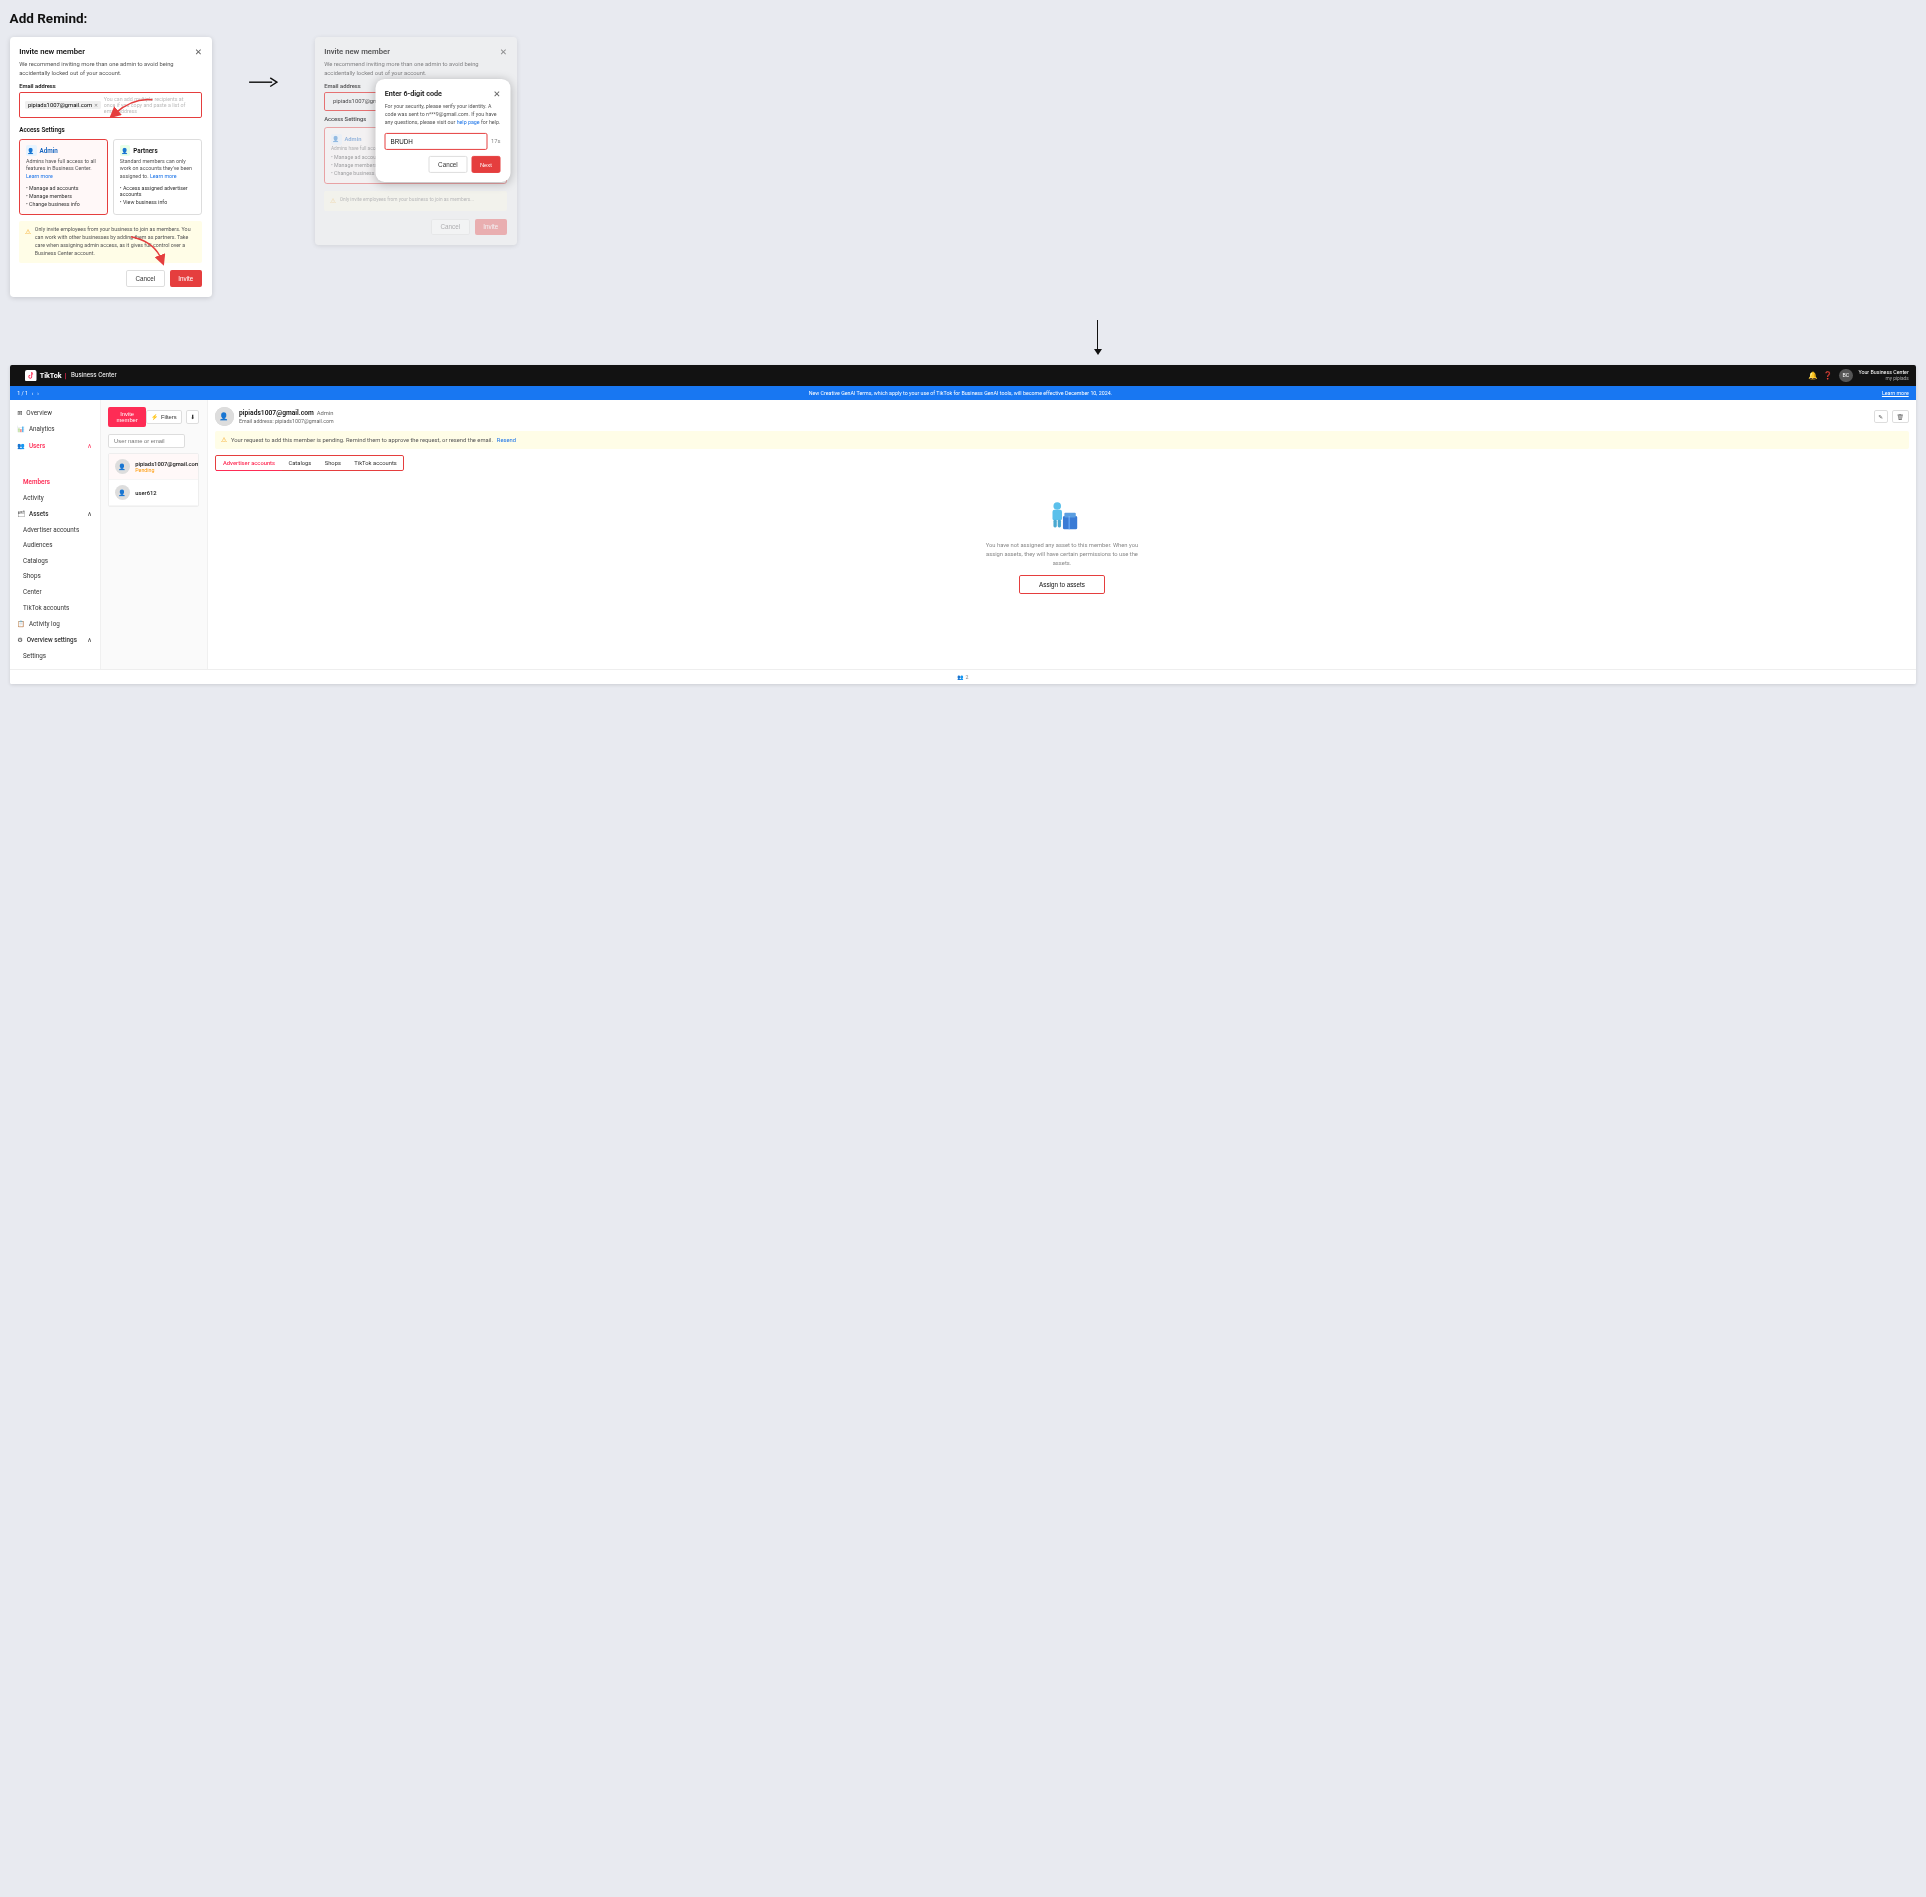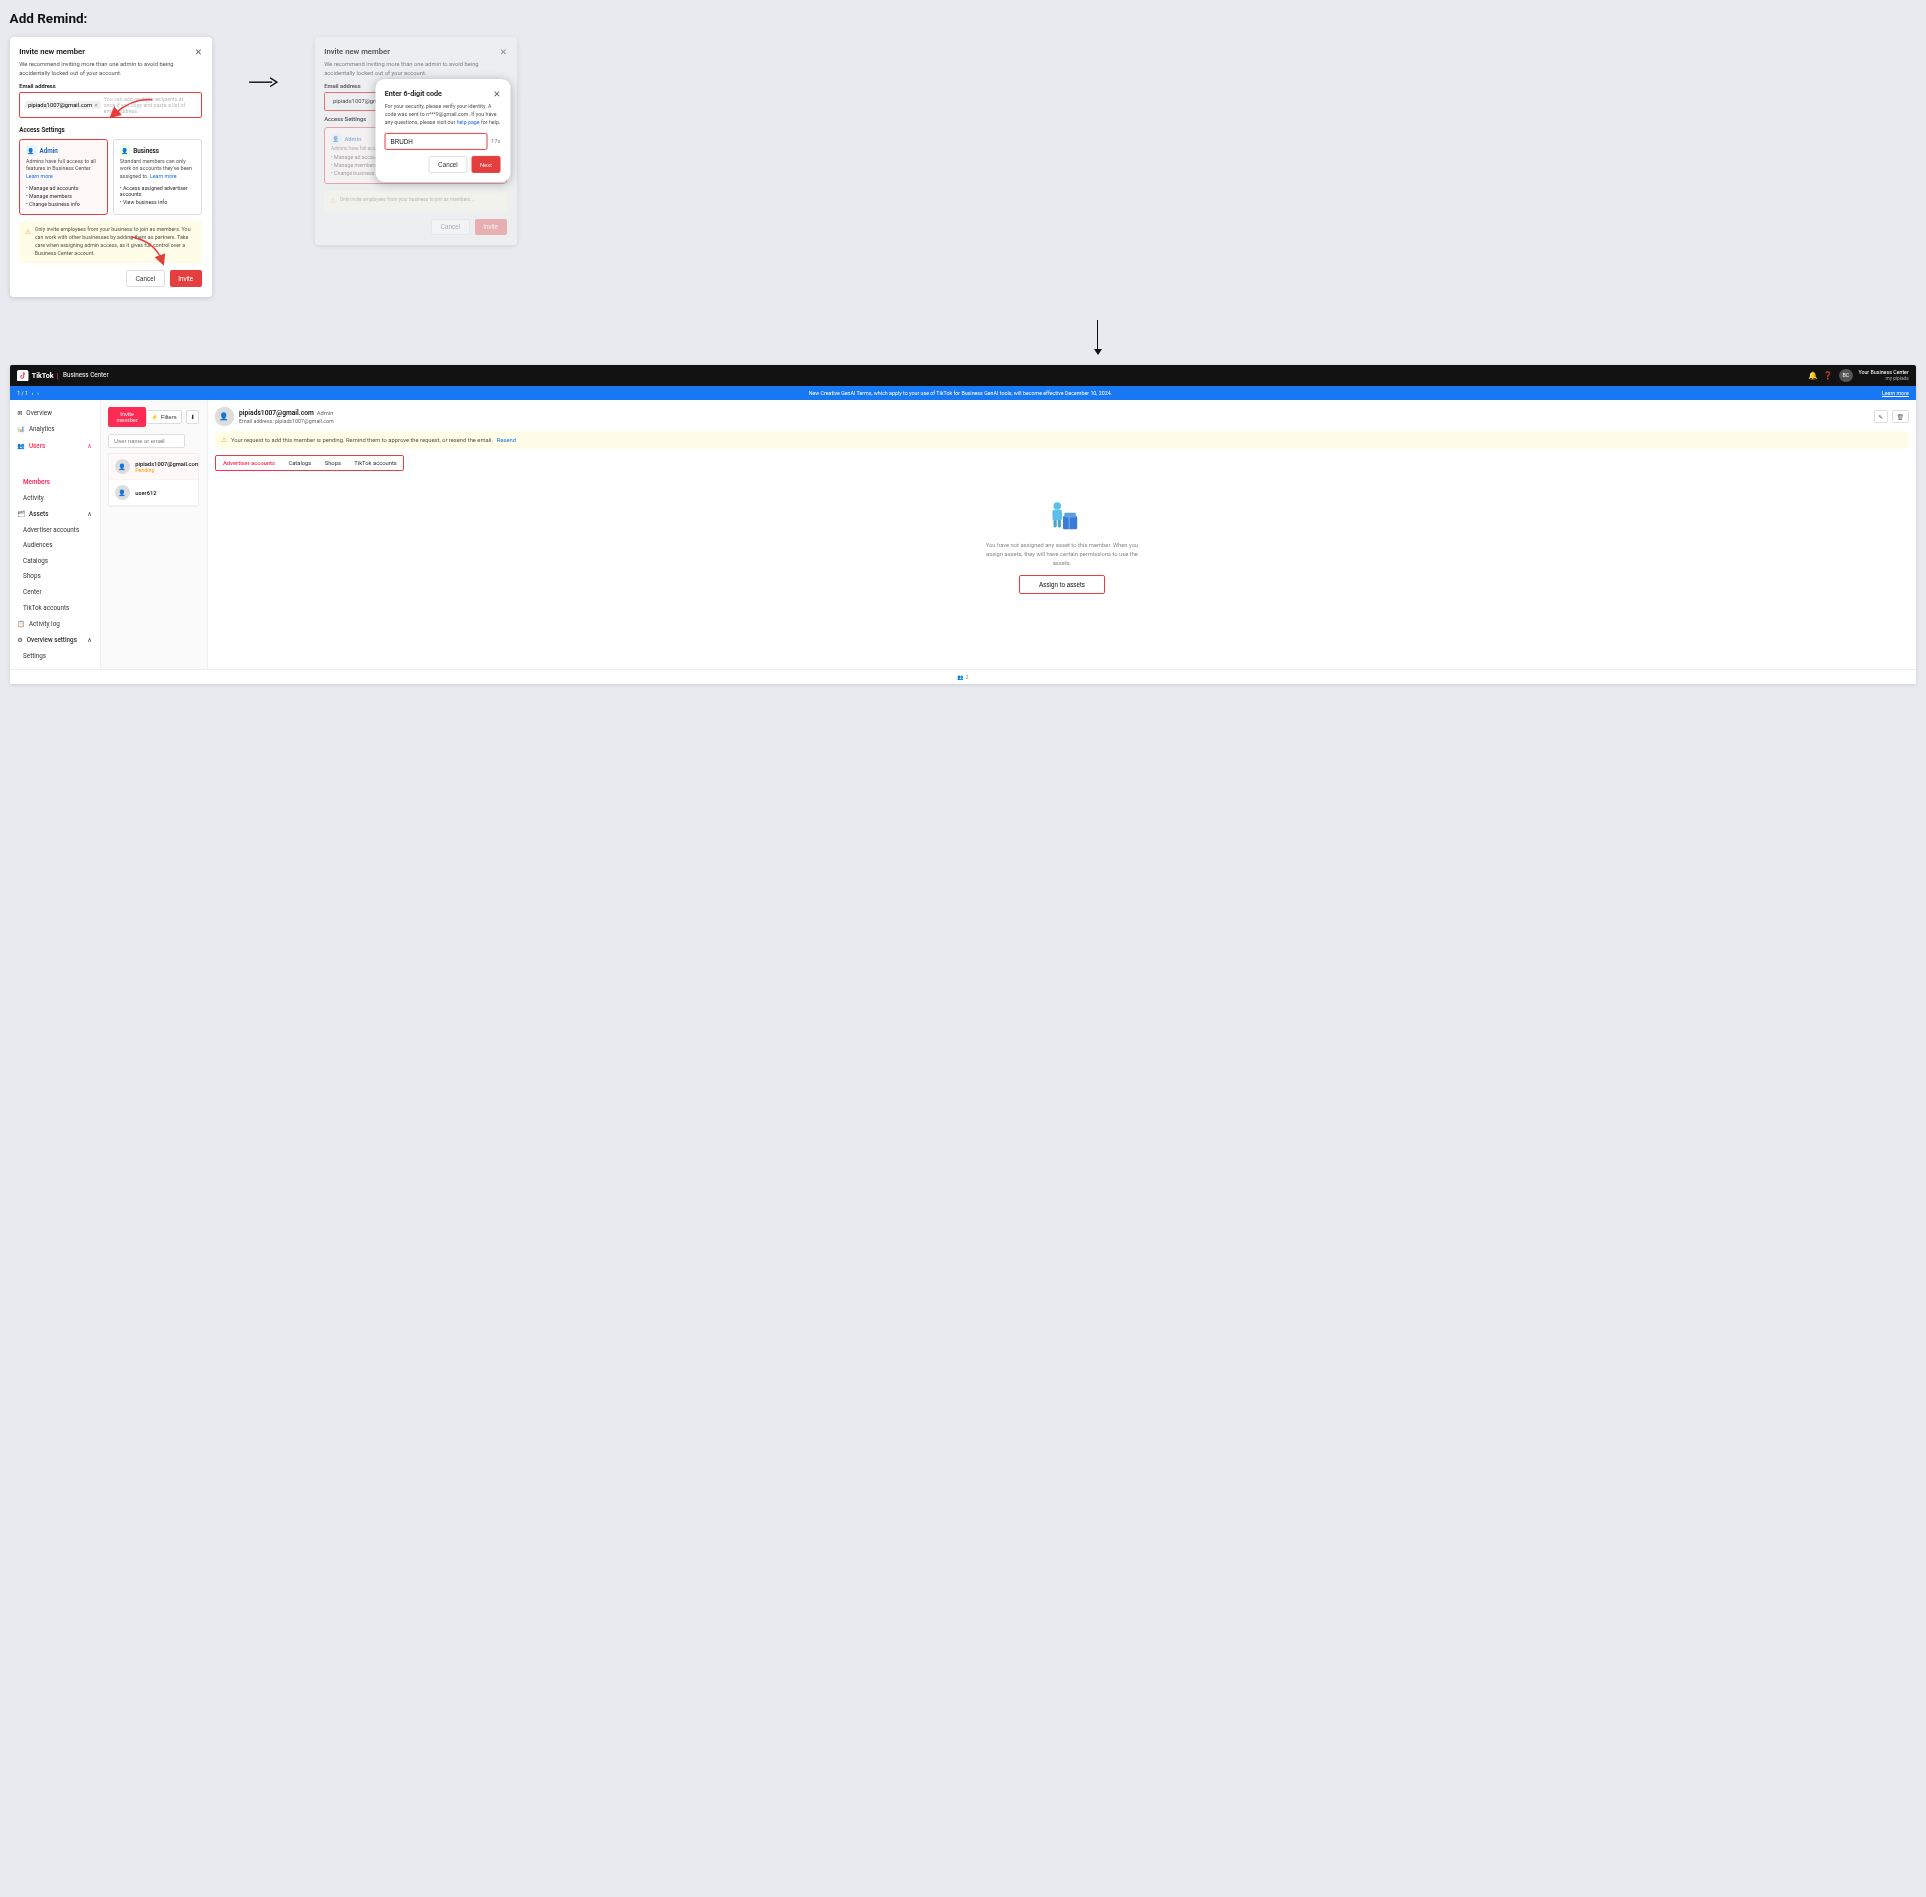--- a/index.html
+++ b/index.html
@@ -381,20 +381,21 @@
       align-items: center;
       justify-content: space-between;
       padding: 0 7.7px;
       height: 21px;
     }
 
     .tiktok-logo {
       display: flex;
       align-items: center;
       gap: 2.9px;
+      margin-left: 8px;
     }
 
     .tiktok-logo-text {
       color: #fff;
       font-size: 7.2px;
       font-weight: 700;
     }
 
     .tiktok-business-text {
       color: #fff;
@@ -800,21 +801,21 @@
           <ul class="access-option-features">
             <li>Manage ad accounts</li>
             <li>Manage members</li>
             <li>Change business info</li>
           </ul>
         </div>
 
         <div class="access-option">
           <div class="access-option-header">
             <div class="access-icon standard">👤</div>
-            <span class="access-option-title">Business</span>
+            <span class="access-option-title">Partners</span>
           </div>
           <p class="access-option-desc">
             <span>Standard members can only work on accounts they've been assigned to.</span>
             <a href="#">Learn more</a>
           </p>
           <ul class="access-option-features">
             <li>Access assigned advertiser accounts</li>
             <li>View business info</li>
           </ul>
         </div>

